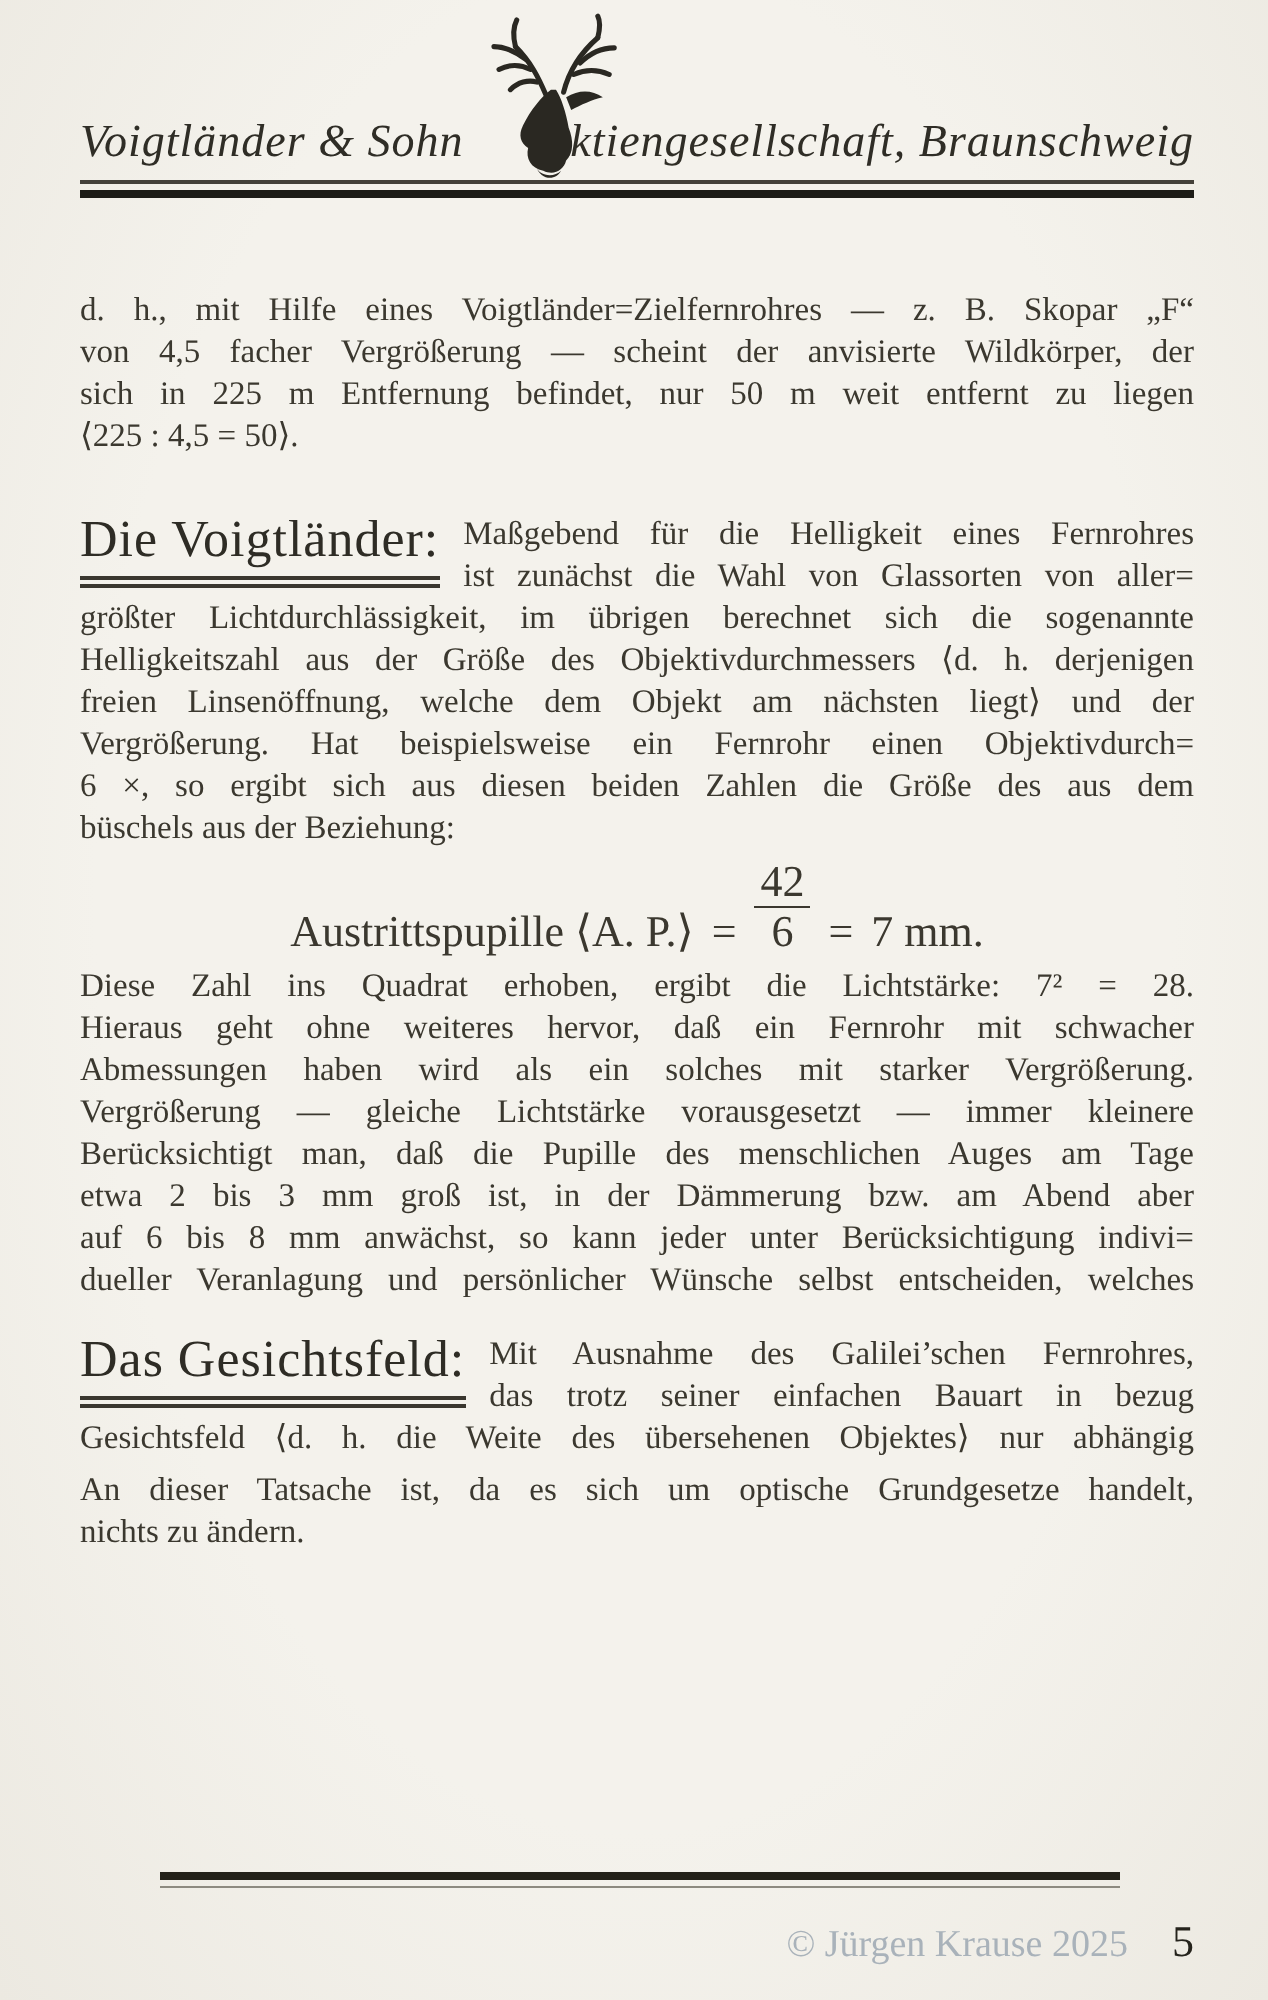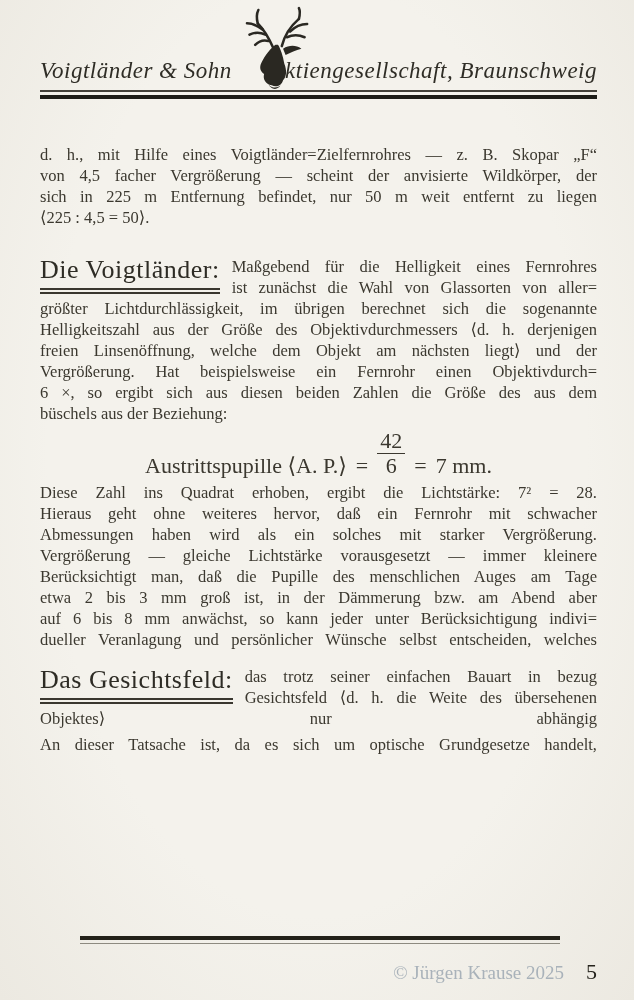--- a/index.html
+++ b/index.html
@@ -143,27 +143,29 @@
       <div class="jl">Berücksichtigt man, daß die Pupille des menschlichen Auges am Tage</div>
       <div class="jl">etwa 2 bis 3 mm groß ist, in der Dämmerung bzw. am Abend aber</div>
       <div class="jl">auf 6 bis 8 mm anwächst, so kann jeder unter Berücksichtigung indivi=</div>
       <div class="jl">dueller Veranlagung und persönlicher Wünsche selbst entscheiden, welches</div>
     </div>
 
     <div class="sec sec2" style="margin-top:16px;">
       <div class="sec-head">
         <span class="sec-head-text">Das Gesichtsfeld:</span>
       </div>
+      <div class="jl">Mit Ausnahme des Galilei’schen Fernrohres,</div>
       <div class="jl">das trotz seiner einfachen Bauart in bezug</div>
       <div class="jl">Gesichtsfeld ⟨d. h. die Weite des übersehenen Objektes⟩ nur abhängig</div>
     </div>
 
 
     <div class="closing">
       <div class="jl">An dieser Tatsache ist, da es sich um optische Grundgesetze handelt,</div>
+      <div class="jl last">nichts zu ändern.</div>
     </div>
 
   </div>
 
   <div class="footer">
     <div class="rule rule-bottom">
       <div class="thick"></div>
         <div class="gap"></div>
         <div class="thin"></div>
     </div>

